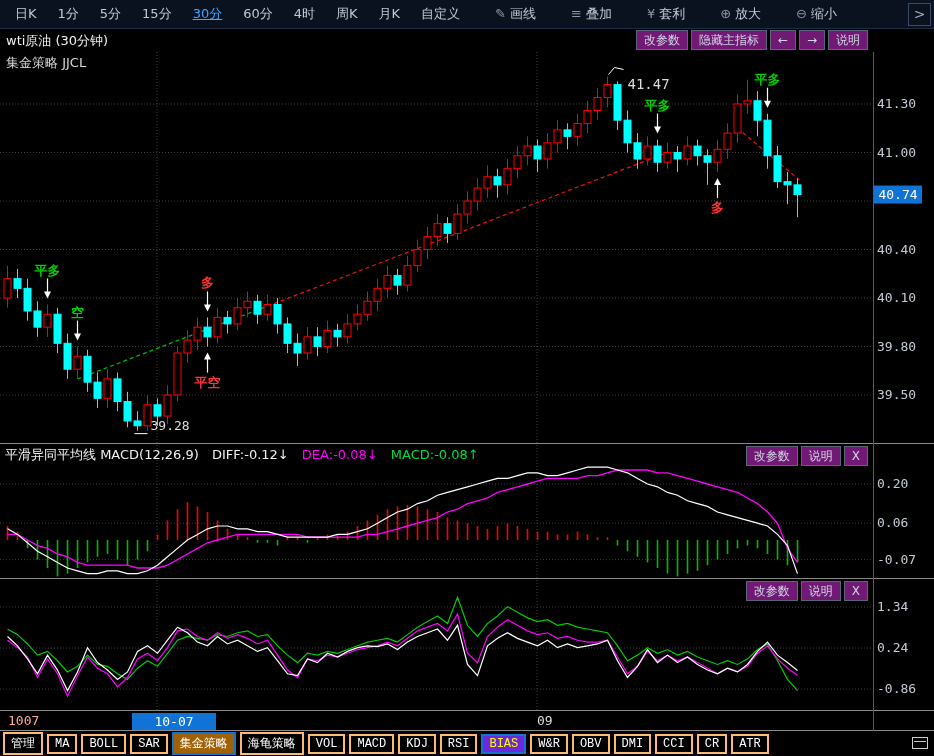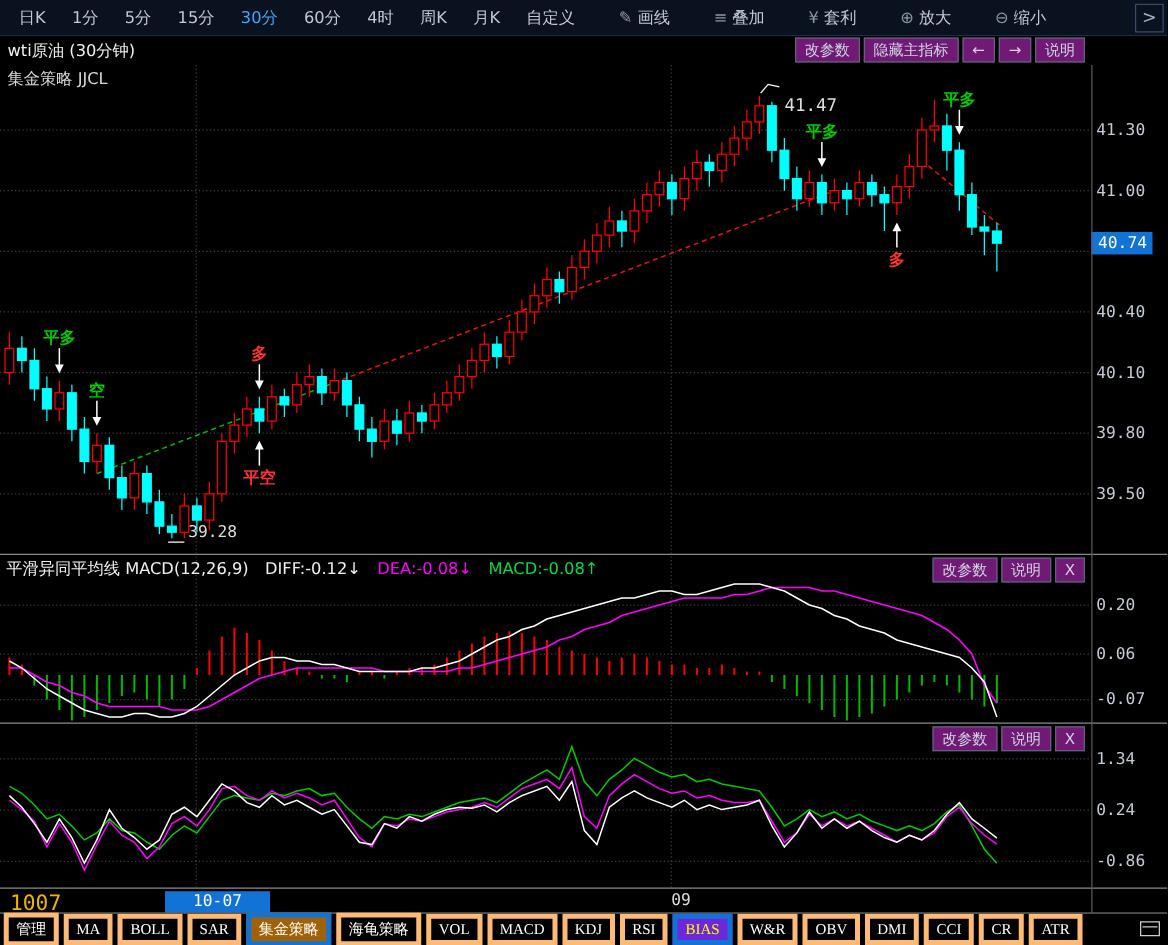--- a/index.html
+++ b/index.html
@@ -2,21 +2,21 @@
 <html><head>
 <meta charset="utf-8">
 <style>
   html,body{margin:0;padding:0;background:#000;}
   #app{position:relative;width:934px;height:756px;background:#000;overflow:hidden;
        font-family:"DejaVu Sans","Liberation Sans",sans-serif;-webkit-user-select:none;}
   
   #top-toolbar{position:absolute;left:0;top:0;width:934px;height:29px;background:#0a111f;
        border-bottom:1px solid #1d2b45;display:flex;align-items:center;padding-left:10px;box-sizing:border-box;}
   .tt-item{color:#c2c8d4;font-size:13px;margin-right:11px;padding:2px 5px;cursor:default;white-space:nowrap;}
-  .tt-item.active{color:#3fa7ff;}
+  .tt-item.active{color:#3fa7ff;text-decoration:underline;}
   .tt-item .ico{color:#8d97a8;margin-right:4px;font-size:13px;}
   .tt-item.gap{margin-left:14px;}
   #tt-more{position:absolute;right:3px;top:3px;width:21px;height:21px;border:1px solid #3a4a66;
        color:#9fb0cc;font-size:14px;text-align:center;line-height:20px;}
   
   #info-bar{position:absolute;left:0;top:29px;width:934px;height:23px;background:#000;}
   #symbol-title{position:absolute;left:6px;top:3px;color:#f0f0f0;font-size:13px;}
   #info-buttons{position:absolute;right:66px;top:1px;display:flex;}
   .hbtn{border:1px solid #5a6578;color:#cfd6e2;font-size:12px;line-height:16px;padding:1px 7px;
        margin-left:3px;background:#701a75;white-space:nowrap;}
@@ -30,29 +30,29 @@
   .ph-title,.ph-white{color:#f0f0f0;}
   .ph-magenta{color:#ff00ff;}
   .ph-green{color:#00dd44;}
   .panel-buttons{position:absolute;right:66px;top:1px;display:flex;z-index:3;}
   svg{position:absolute;left:0;top:0;}
   .sep{position:absolute;left:0;width:934px;height:1px;background:#8a8a8a;}
   #axis-vline{position:absolute;left:873px;top:52px;width:1px;height:679px;background:#5a5a5a;}
   
   #time-axis{position:absolute;left:0;top:712px;width:934px;height:19px;background:#000;
        font-family:"DejaVu Sans Mono","Liberation Mono",monospace;}
-  #ta-left{position:absolute;left:8px;top:1px;color:#eab308;font-size:17px;}
+  #ta-left{position:absolute;left:8px;top:1px;color:#fca5a5;font-size:13px;}
   #ta-right{position:absolute;left:537px;top:1px;color:#dddddd;font-size:13px;}
   #ta-selected{position:absolute;left:132px;top:1px;width:84px;height:17px;background:#1273d6;
        color:#fff;font-size:13px;text-align:center;line-height:17px;}
   
   #bottom-toolbar{position:absolute;left:0;top:731px;width:934px;height:25px;background:#000;
        display:flex;align-items:center;padding-left:3px;box-sizing:border-box;}
-  .bt-item{border:4px solid #fdba74;color:#ffffff;background:#000;font-size:12px;
-       font-family:Liberation Serif, serif;
+  .bt-item{border:2px solid #fdba74;color:#ffffff;background:#000;font-size:12px;
+       font-family:Liberation Mono, monospace;
        padding:1px 6px;margin-right:4px;white-space:nowrap;}
   .bt-item.active-strategy{background:#a16207;border-color:#1273d6;color:#ffffff;}
   .bt-item.active-indicator{background:#6d28d9;border-color:#1273d6;color:#ffff00;}
   #win-icon{position:absolute;right:6px;top:737px;width:14px;height:10px;border:1px solid #cccccc;}
   #win-icon:before{content:"";display:block;margin:1px;height:2px;border-bottom:1px solid #ccc;}
 </style>
 </head>
 <body>
 
 <div id="app">

